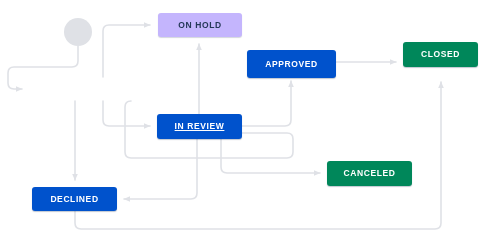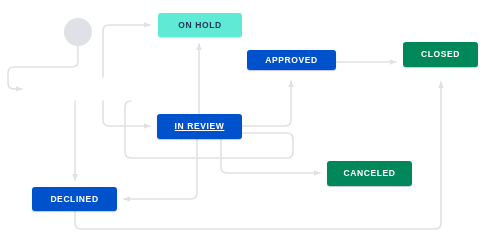--- a/index.html
+++ b/index.html
@@ -40,21 +40,21 @@
     background: #0052CC;
     color: #FFFFFF;
     box-shadow: 0 1px 1px rgba(9,30,66,0.25);
   }
   .node-green {
     background: #00875A;
     color: #FFFFFF;
     box-shadow: 0 1px 1px rgba(9,30,66,0.25);
   }
   .node-grey {
-    background: #5eead4;
+    background: #c4b5fd;
     color: #253858;
     box-shadow: 0 1px 1px rgba(9,30,66,0.18);
   }
   .start-node {
     position: absolute;
     border-radius: 50%;
     background: #DFE1E6;
     cursor: pointer;
   }
 </style>
@@ -97,21 +97,21 @@
     </g>
   </svg>
 
   <div class="start-node" style="left:64px; top:18px; width:28px; height:28px;"></div>
 
   <div class="node node-grey" style="left:158px; top:13px; width:84px; height:24px;">
     <span>ON HOLD</span>
   </div>
 
 
-  <div class="node node-blue" style="left:247px; top:50px; width:89px; height:20px;">
+  <div class="node node-blue" style="left:247px; top:50px; width:89px; height:28px;">
     <span>APPROVED</span>
   </div>
 
   <div class="node node-green" style="left:403px; top:42px; width:75px; height:25px;">
     <span>CLOSED</span>
   </div>
 
   <div class="node node-blue" style="left:157px; top:114px; width:85px; height:25px;text-decoration:underline;">
     <span>IN REVIEW</span>
   </div>

